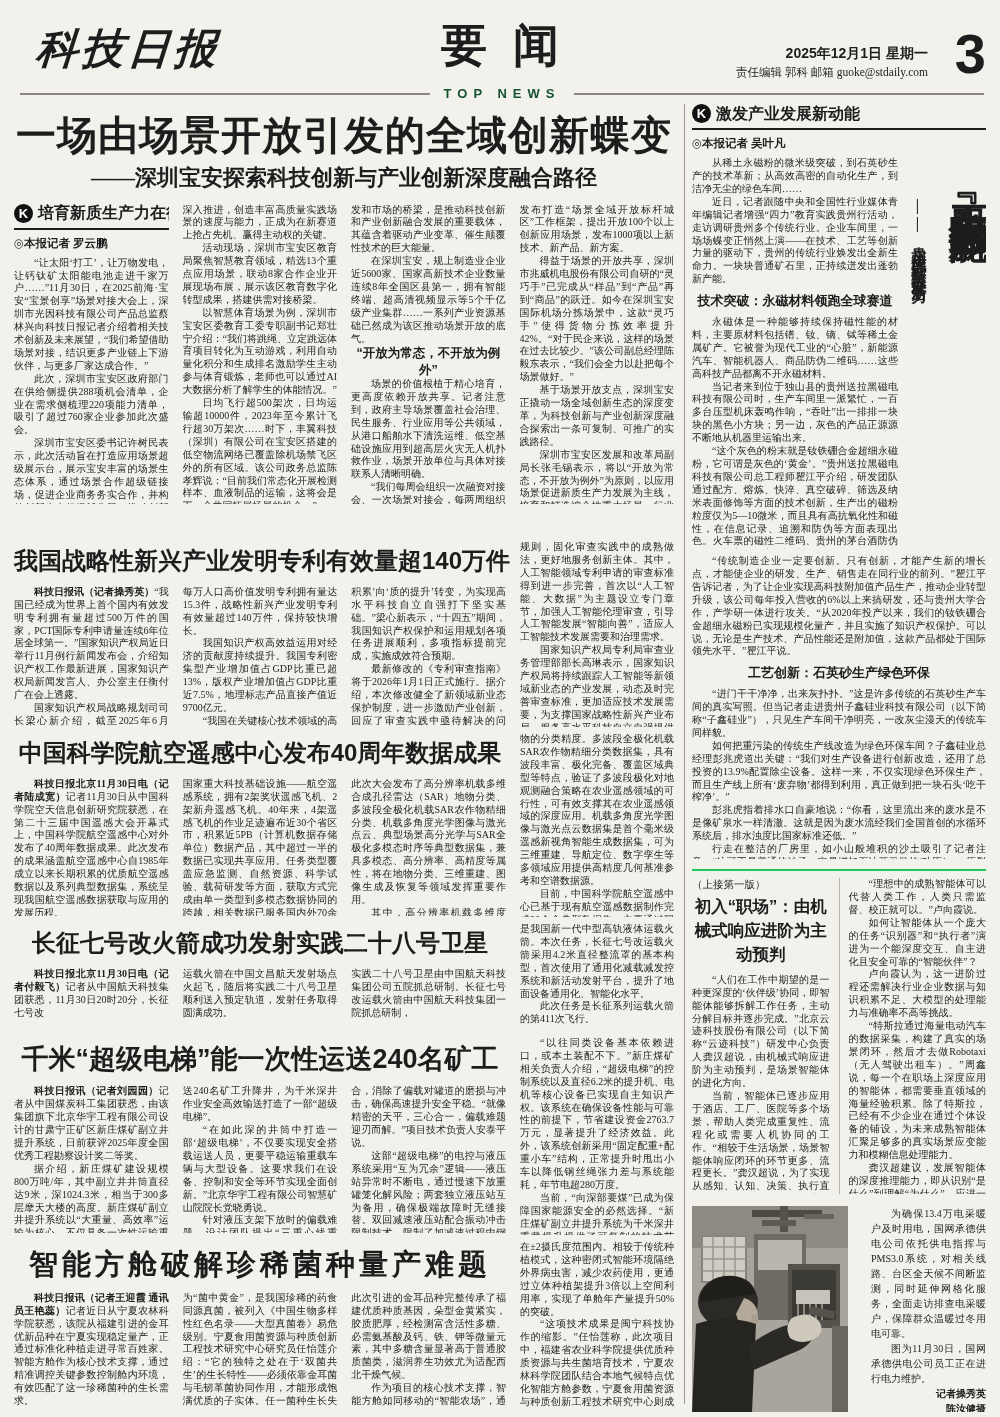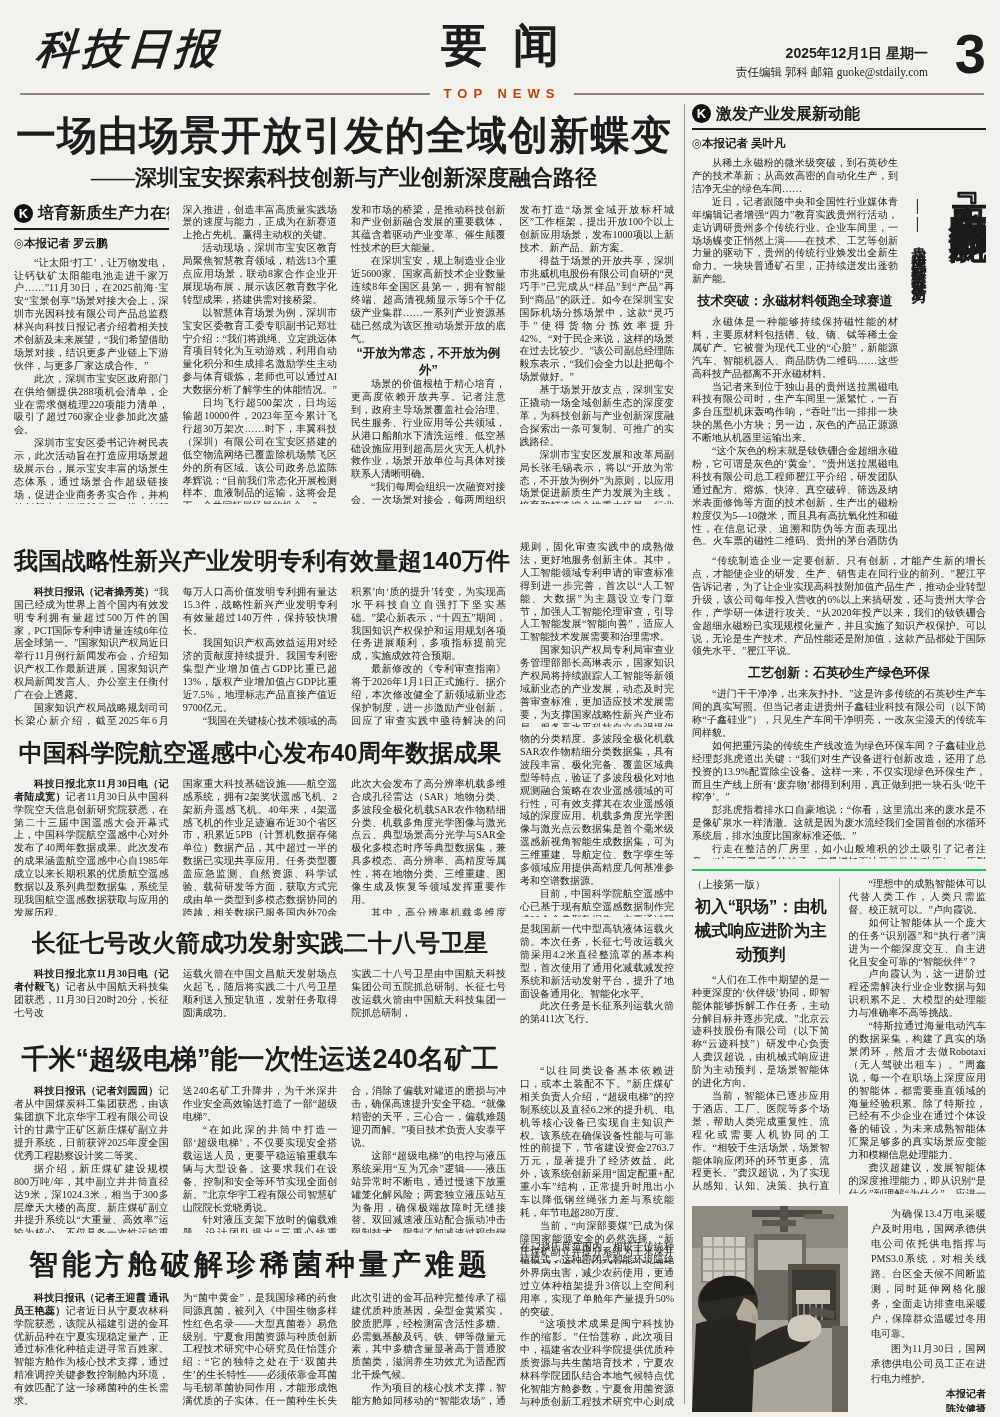--- a/index.html
+++ b/index.html
@@ -7,21 +7,21 @@
   .page{position:relative;width:1000px;height:1417px;background:#f3f1ec;color:#1d1d1d;
         font-family:"Liberation Serif","DejaVu Serif",serif;overflow:hidden;margin:0 auto;}
   
   .mast{position:absolute;left:0;top:0;width:1000px;height:100px;}
   .mast-logo{position:absolute;left:36px;top:28px;font:bold italic 42px/1 "DejaVu Serif","Liberation Serif",serif;
              letter-spacing:4px;transform:skewX(-4deg);}
   .mast-center{position:absolute;left:0;top:22px;width:1000px;text-align:center;}
   .mast-cn{font:900 46px/1 "Liberation Sans","DejaVu Sans",sans-serif;letter-spacing:26px;text-indent:26px;}
   .mast-ruleline{position:absolute;left:20px;right:16px;top:86px;display:flex;align-items:center;gap:14px;}
   .mast-ruleline .rl{flex:1;height:2px;background:#8a8880;}
-  .mast-en{font:bold 13px "Liberation Sans","DejaVu Sans",sans-serif;letter-spacing:6px;color:#c2410c;}
+  .mast-en{font:bold 13px "Liberation Sans","DejaVu Sans",sans-serif;letter-spacing:6px;color:#14532d;}
   .mast-right{position:absolute;right:72px;top:44px;text-align:right;}
   .mast-date{font:bold 14px/1.4 "Liberation Sans","DejaVu Sans",sans-serif;}
   .mast-editor{font:11.5px/1.5 "Liberation Serif","DejaVu Serif",serif;color:#222;}
   .mast-page{position:absolute;right:14px;top:26px;font:900 56px/1 "Liberation Sans","DejaVu Sans",sans-serif;}
   .vline{position:absolute;left:684px;top:104px;height:1300px;width:1px;background:#9a978e;}
   
   .col{font-size:10px;line-height:12.9px;text-align:justify;overflow:hidden;}
   .flow p,.flow h4{margin:0;}
   .fi-p,.fi-pb{text-indent:2em;}
   .fi-pc{text-indent:0;}
@@ -52,21 +52,21 @@
   .split-left{width:492px;flex:none;}
   .hl-l{font:900 24px/1.2 "Liberation Sans","DejaVu Sans",sans-serif;text-align:center;
         margin:6px 0 10px;white-space:nowrap;}
   #a5 .hl-l{font-size:27px;}
   #a6 .hl-l{font-size:29px;letter-spacing:4px;}
   .cols3{display:flex;gap:14px;}
   .cols3 .col{flex:1;}
   #a2 .cols3{height:140px;} #a2 .col4{height:186px;}
   #a3 .cols3{height:138px;} #a3 .col4{height:184px;}
   #a4 .cols3{height:62px;}  #a4 .col4{height:108px;}
-  #a5 .cols3{height:148px;} #a5 .col4{height:198px;margin-top:28px;}
+  #a5 .cols3{height:148px;} #a5 .col4{height:198px;}
   #a6 .cols3{height:116px;} #a6 .col4{height:168px;}
   .col4{width:154px;flex:none;}
   
   .right{position:absolute;left:692px;top:104px;width:294px;height:1308px;overflow:hidden;}
   .g-narrowwrap{position:relative;height:392px;overflow:hidden;}
   .g-narrow{width:206px;height:392px;overflow:hidden;}
   .g-vtitle{position:absolute;top:16px;right:-4px;height:460px;writing-mode:vertical-rl;
             font:900 40px/1.05 "Liberation Sans","DejaVu Sans",sans-serif;letter-spacing:2px;}
   .g-vsub{position:absolute;top:42px;right:58px;height:400px;writing-mode:vertical-rl;
           font:bold 15px/1.2 "Liberation Serif","DejaVu Serif",serif;letter-spacing:3px;}
@@ -333,19 +333,19 @@
           <path d="M4 118q30-10 60 0l-4 88H0z" fill="#262420"></path>
           <path d="M56 140q26-20 52-24l16 10q-6 16-26 22l-36 16z" fill="#2b2925"></path>
           <path d="M100 112q16-8 26 2q8 10-2 18q-14 8-26 0q-6-12 2-20z" fill="#cfc9bd"></path>
           <rect x="118" y="100" width="26" height="8" fill="#55524b" transform="rotate(12 118 100)"></rect>
           <rect x="140" y="120" width="16" height="86" fill="#6a665e"></rect>
         </svg>
       </div>
       <div class="photo-cap flow">
           <p class="fi-p">为确保13.4万电采暖户及时用电，国网承德供电公司依托供电指挥与PMS3.0系统，对相关线路、台区全天候不间断监测，同时延伸网格化服务，全面走访排查电采暖户，保障群众温暖过冬用电可靠。</p>
           <p class="fi-p">图为11月30日，国网承德供电公司员工正在进行电力维护。</p>
-          <p class="fi-cr">本报记者</p>
+          <p class="fi-cr">记者操秀英</p>
           <p class="fi-cr">陈汝健摄</p>
         </div>
     </div>
   </div>
 
 </div>
 
 </body></html>

